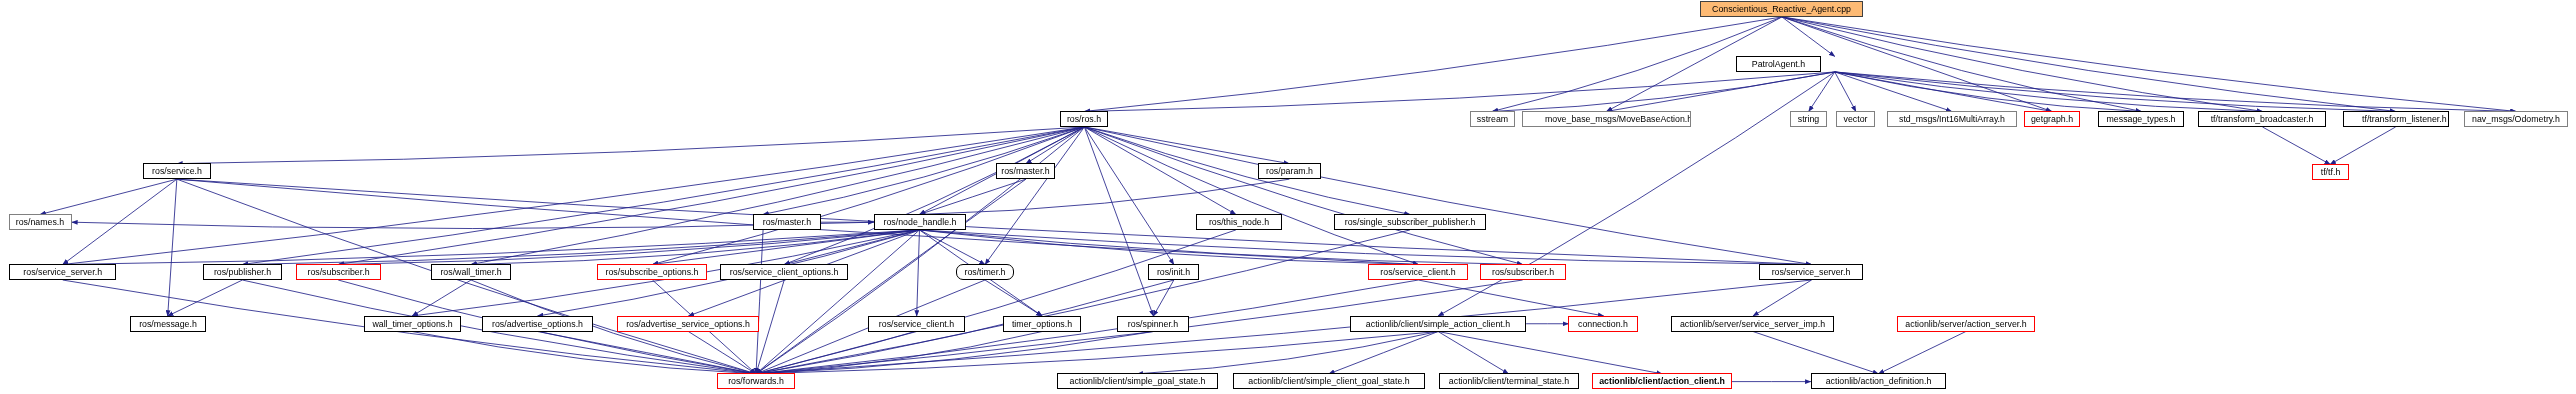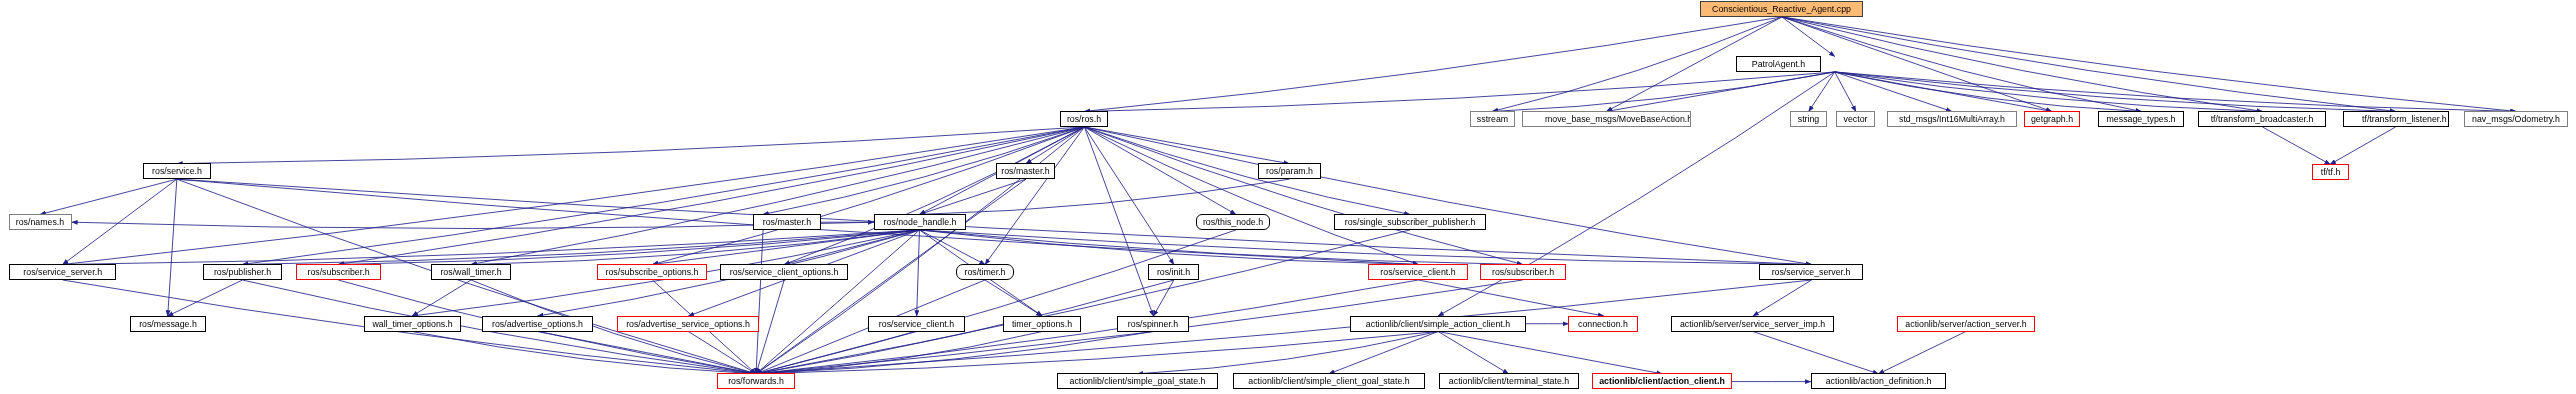--- a/index.html
+++ b/index.html
@@ -161,21 +161,21 @@
       <div class="node b" style="left: 2198px; top: 111px; width: 128px; text-align: center;"><span>tf/transform_broadcaster.h</span></div>
       <div class="node b" style="left: 2343px; top: 111px; width: 106px; padding-left: 18px;"><span>tf/transform_listener.h</span></div>
       <div class="node" style="left: 2464px; top: 111px; width: 104px;"><span>nav_msgs/Odometry.h</span></div>
       <div class="node r" style="left: 2312px; top: 164px; width: 37px;"><span>tf/tf.h</span></div>
       <div class="node b" style="left: 143px; top: 163px; width: 68px;"><span>ros/service.h</span></div>
       <div class="node b" style="left: 996px; top: 163px; width: 59px;"><span>ros/master.h</span></div>
       <div class="node b" style="left: 1258px; top: 163px; width: 63px;"><span>ros/param.h</span></div>
       <div class="node" style="left: 8.5px; top: 214px; width: 63px;"><span>ros/names.h</span></div>
       <div class="node b" style="left: 729px; top: 214px; width: 68px; margin-left: 24px;"><span>ros/master.h</span></div>
       <div class="node b" style="left: 874px; top: 214px; width: 92px;"><span>ros/node_handle.h</span></div>
-      <div class="node b" style="left: 1196px; top: 214px; width: 74px; border-radius: 6px;"><span>ros/this_node.h</span></div>
+      <div class="node b" style="left: 1196px; top: 214px; width: 86px;"><span>ros/this_node.h</span></div>
       <div class="node b" style="left: 1334px; top: 214px; width: 152px;"><span>ros/single_subscriber_publisher.h</span></div>
       <div class="node b" style="left: 9.2px; top: 264px; width: 107px;"><span>ros/service_server.h</span></div>
       <div class="node b" style="left: 203px; top: 264px; width: 79px;"><span>ros/publisher.h</span></div>
       <div class="node r" style="left: 296px; top: 264px; width: 85px;"><span>ros/subscriber.h</span></div>
       <div class="node b" style="left: 431px; top: 264px; width: 80px;"><span>ros/wall_timer.h</span></div>
       <div class="node r" style="left: 597px; top: 264px; width: 110px;"><span>ros/subscribe_options.h</span></div>
       <div class="node b" style="left: 720px; top: 264px; width: 128px;"><span>ros/service_client_options.h</span></div>
       <div class="node b" style="left: 956px; top: 264px; width: 58px; border-radius: 7px;"><span>ros/timer.h</span></div>
       <div class="node b" style="left: 1148px; top: 264px; width: 51px;"><span>ros/init.h</span></div>
       <div class="node r" style="left: 1368px; top: 264px; width: 100px;"><span>ros/service_client.h</span></div>

